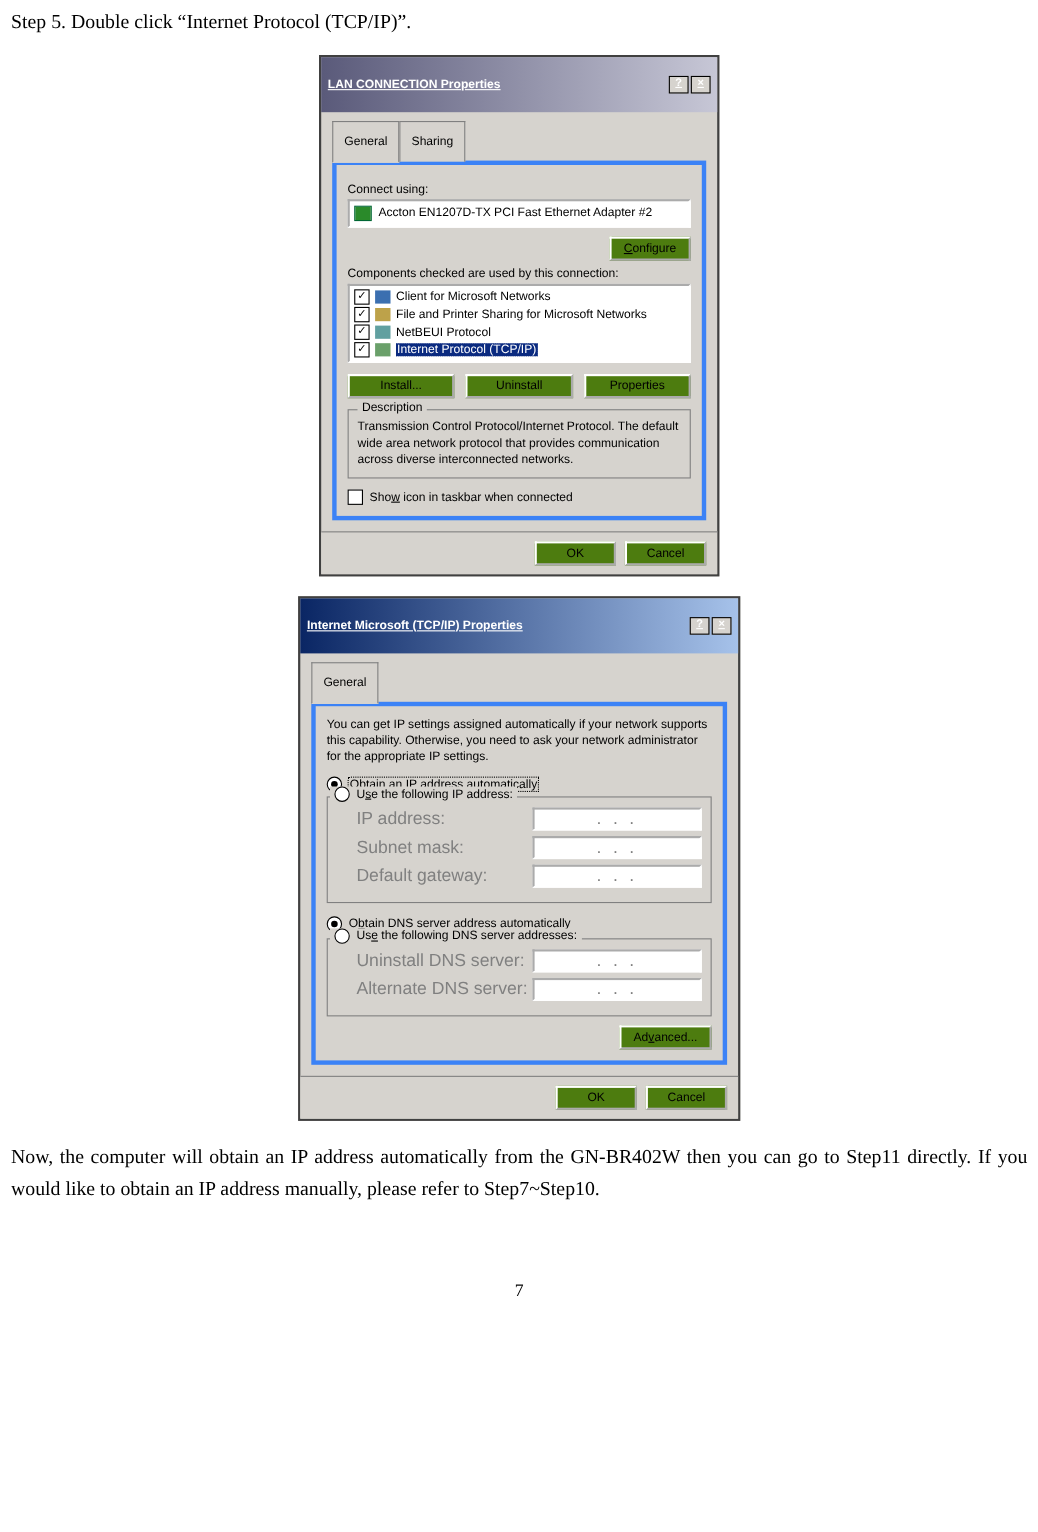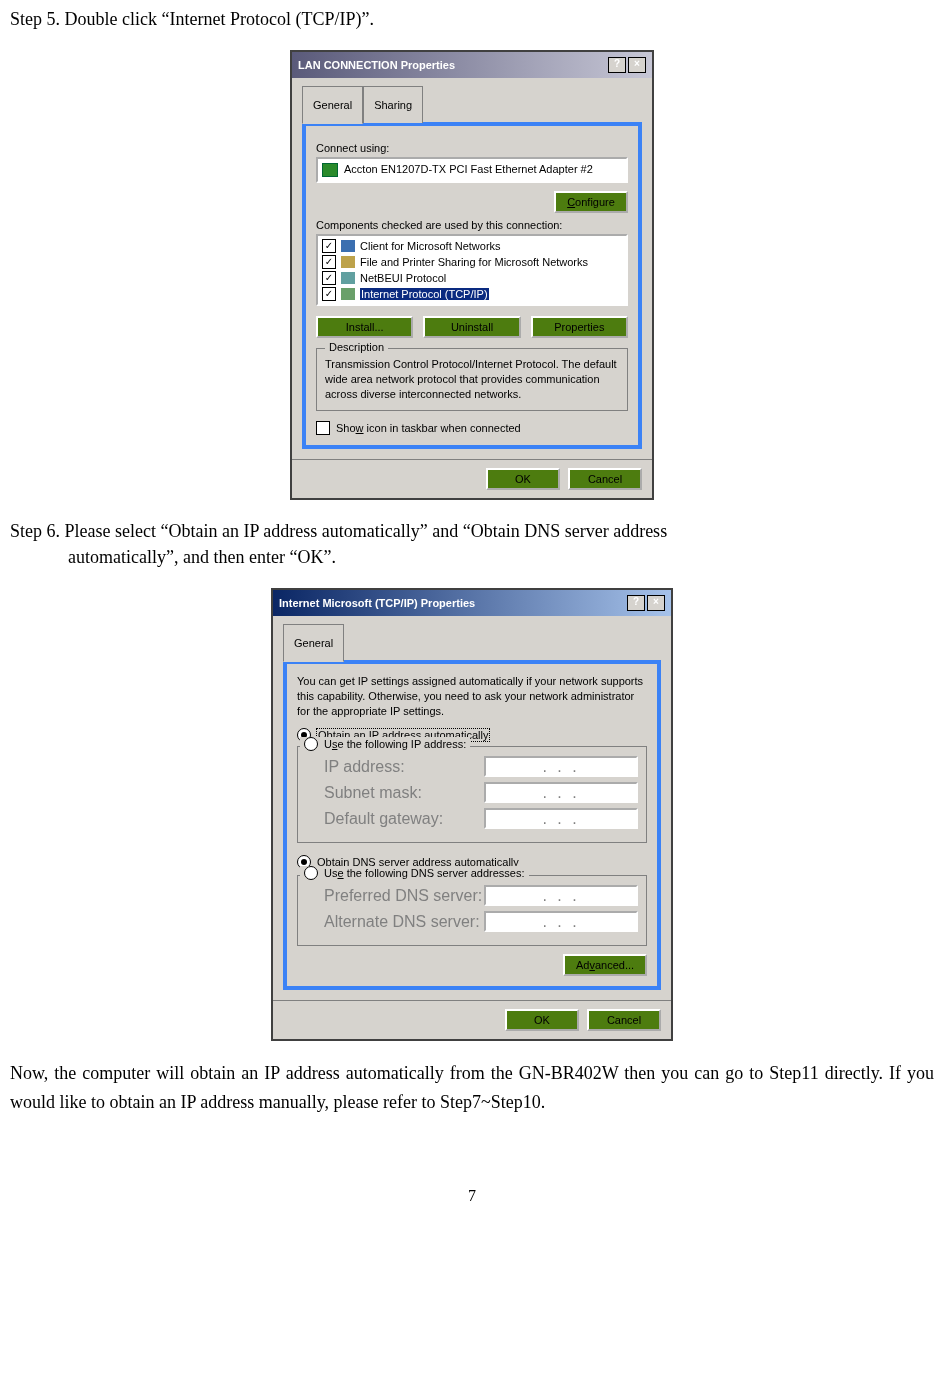--- a/index.html
+++ b/index.html
@@ -2,21 +2,21 @@
 <html><head>
 <meta charset="utf-8">
 <style>
   html,body{margin:0;padding:0;background:#fff;}
   body{font-family:"Times New Roman",serif;font-size:18px;color:#000;width:944px;}
   .page{padding:6px 10px 40px 10px;}
   .step{margin:0 0 18px 0;line-height:1.45;}
   .step-cont{margin-left:58px;}
   
   .win{margin:10px auto 18px auto;background:#d6d3ce;border:2px solid #404040;font-family:Tahoma,Arial,sans-serif;font-size:11px;color:#000;position:relative;}
-  .titlebar{height:18px;line-height:18px;color:#fff;font-weight:bold;padding:4px 6px;display:flex;align-items:center;justify-content:space-between;}
+  .titlebar{height:18px;line-height:18px;color:#fff;font-weight:bold;padding:16px 6px;display:flex;align-items:center;justify-content:space-between;text-decoration:underline;}
   .tb1{background:linear-gradient(90deg,#5a5a7a,#c7c7d6);}
   .tb2{background:linear-gradient(90deg,#0a2664,#a6c2ea);}
   .tbtns{display:flex;gap:2px;}
   .tbtn{width:16px;height:14px;background:#d6d3ce;border:1px solid #000;line-height:12px;text-align:center;font-size:10px;font-family:Tahoma,Arial,sans-serif;font-weight:bold;}
   .body{padding:8px 10px 10px 10px;}
   
   .tabs{display:flex;gap:0;margin-bottom:-1px;}
   .tab{border:1px solid #808080;border-bottom:none;background:#d6d3ce;padding:12px 10px;font-size:11px;position:relative;}
   .tab.active{background:#d6d3ce;z-index:2;border-bottom:1px solid #d6d3ce;margin-bottom:-1px;}
   .panel{border:4px solid #3b82f6;padding:10px;background:#d6d3ce;}
@@ -131,24 +131,20 @@
           <span>Sho<u class="acc">w</u> icon in taskbar when connected</span>
         </div>
       </div>
     </div>
     <div class="dlg-buttons">
       <button class="btn">OK</button>
       <button class="btn">Cancel</button>
     </div>
   </div>
 
-  <p class="step">
-    <span>Step 6. Please select “Obtain an IP address automatically” and “Obtain DNS server address</span><br>
-    <span class="step-cont">automatically”, and then enter “OK”.</span>
-  </p>
 
   <div class="win" style="width:398px">
     <div class="titlebar tb2">
       <span>Internet Microsoft (TCP/IP) Properties</span>
       <span class="tbtns">
         <span class="tbtn">?</span>
         <span class="tbtn">×</span>
       </span>
     </div>
     <div class="body">
@@ -186,21 +182,21 @@
         <div class="radio-row">
           <span class="radio sel"></span>
           <span class="rlabel">O<u class="acc">b</u>tain DNS server address automatically</span>
         </div>
         <div class="group" style="margin-top:6px;padding-top:4px;">
           <div class="radio-row" style="margin-left:-6px;margin-top:-14px;background:#d6d3ce;width:fit-content;padding:0 4px">
             <span class="radio"></span>
             <span class="rlabel">Us<u class="acc">e</u> the following DNS server addresses:</span>
           </div>
           <div class="iprow">
-              <span class="il">Preferred DNS server:</span>
+              <span class="il">Uninstall DNS server:</span>
               <span class="ipfield">.       .       .</span>
             </div>
           <div class="iprow">
               <span class="il">Alternate DNS server:</span>
               <span class="ipfield">.       .       .</span>
             </div>
         </div>
 
         <div class="btnrow">
           <button class="btn wide">Ad<u class="acc">v</u>anced...</button>

